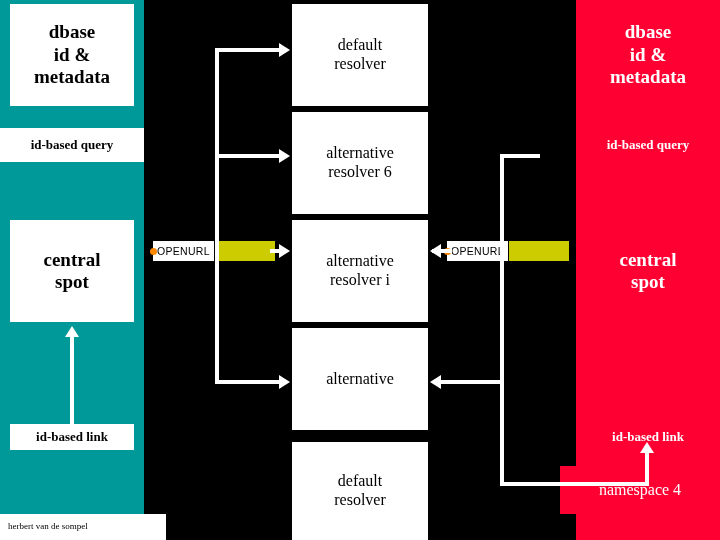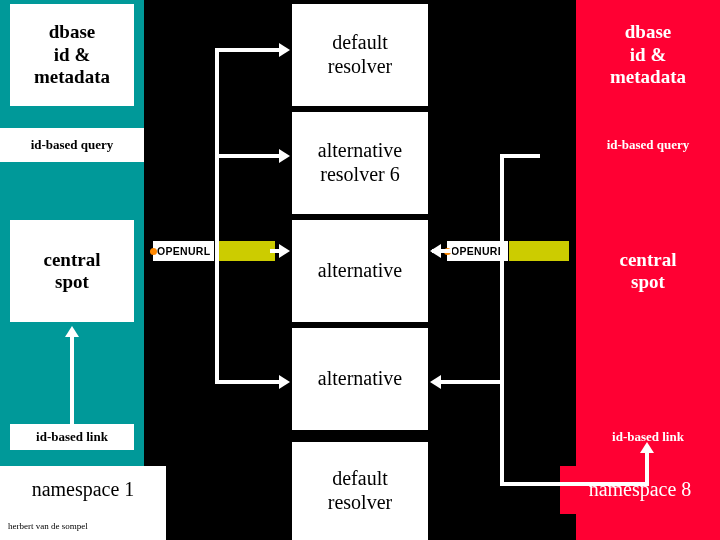--- a/index.html
+++ b/index.html
@@ -42,40 +42,40 @@
     text-align: center;
     line-height: 1.18;
     box-sizing: border-box;
   }
   .wbox span { display: block; }
   .big {
     font-size: 19px;
     font-weight: bold;
   }
   .mid {
-    font-size: 20px;
+    font-size: 16px;
     font-weight: normal;
   }
   .small-bold {
     font-size: 13px;
     font-weight: bold;
   }
   
   .openurl {
     position: absolute;
     height: 22px;
     display: flex;
     align-items: stretch;
   }
   .openurl .label {
     background: #FFFFFF;
     color: #000000;
     font-family: "Liberation Sans", sans-serif;
     font-size: 10.5px;
-    font-weight: bold;
+    font-weight: normal;
     letter-spacing: 0.3px;
     display: flex;
     align-items: center;
     padding: 0 4px;
     border: 1px solid #000000;
     box-sizing: border-box;
   }
   .openurl .bar {
     flex: 1;
     background: #CCCC00;
@@ -155,40 +155,38 @@
 
   <div class="wbox big" style="left:10px;top:220px;width:124px;height:102px;flex-direction:column;">
     <span>central</span>
     <span>spot</span>
   </div>
 
   <div class="wbox small-bold" style="left:10px;top:424px;width:124px;height:26px;">
     <span>id-based link</span>
   </div>
 
-  <div class="wbox mid" style="left:0px;top:466px;width:166px;height:48px;justify-content:center;">
-    <span>namespace 1</span>
-  </div>
 
   <div class="credit">herbert van de sompel</div>
   <div class="wbox" style="left:0px;top:514px;width:166px;height:26px;background:#FFFFFF;"></div>
   <div class="credit" style="top:521px;z-index:5;">herbert van de sompel</div>
 
   <div class="wbox mid" style="left:292px;top:4px;width:136px;height:102px;flex-direction:column;">
     <span>default</span>
     <span>resolver</span>
   </div>
 
   <div class="wbox mid" style="left:292px;top:112px;width:136px;height:102px;flex-direction:column;">
     <span>alternative</span>
     <span>resolver 6</span>
   </div>
 
   <div class="wbox mid" style="left:292px;top:220px;width:136px;height:102px;flex-direction:column;">
     <span>alternative</span>
+    <span>resolver i</span>
   </div>
 
   <div class="wbox mid" style="left:292px;top:328px;width:136px;height:102px;flex-direction:column;">
     <span>alternative</span>
   </div>
 
   <div class="wbox mid" style="left:292px;top:442px;width:136px;height:98px;flex-direction:column;">
     <span>default</span>
     <span>resolver</span>
   </div>
@@ -206,21 +204,21 @@
   <div class="wbox big" style="left:578px;top:220px;width:140px;height:102px;flex-direction:column;background:#FF0033;color:#FFFFFF;">
     <span>central</span>
     <span>spot</span>
   </div>
 
   <div class="wbox small-bold" style="left:578px;top:424px;width:140px;height:26px;background:#FF0033;color:#FFFFFF;">
     <span>id-based link</span>
   </div>
 
   <div class="wbox mid" style="left:560px;top:466px;width:160px;height:48px;background:#FF0033;color:#FFFFFF;">
-    <span>namespace 8</span>
+    <span>namespace 4</span>
   </div>
 
   <div class="openurl" style="left:152px;top:240px;width:124px;">
     <div class="dot"></div>
     <div class="label">OPENURL</div>
     <div class="bar"></div>
   </div>
 
   <div class="openurl" style="left:446px;top:240px;width:124px;">
     <div class="dot"></div>

